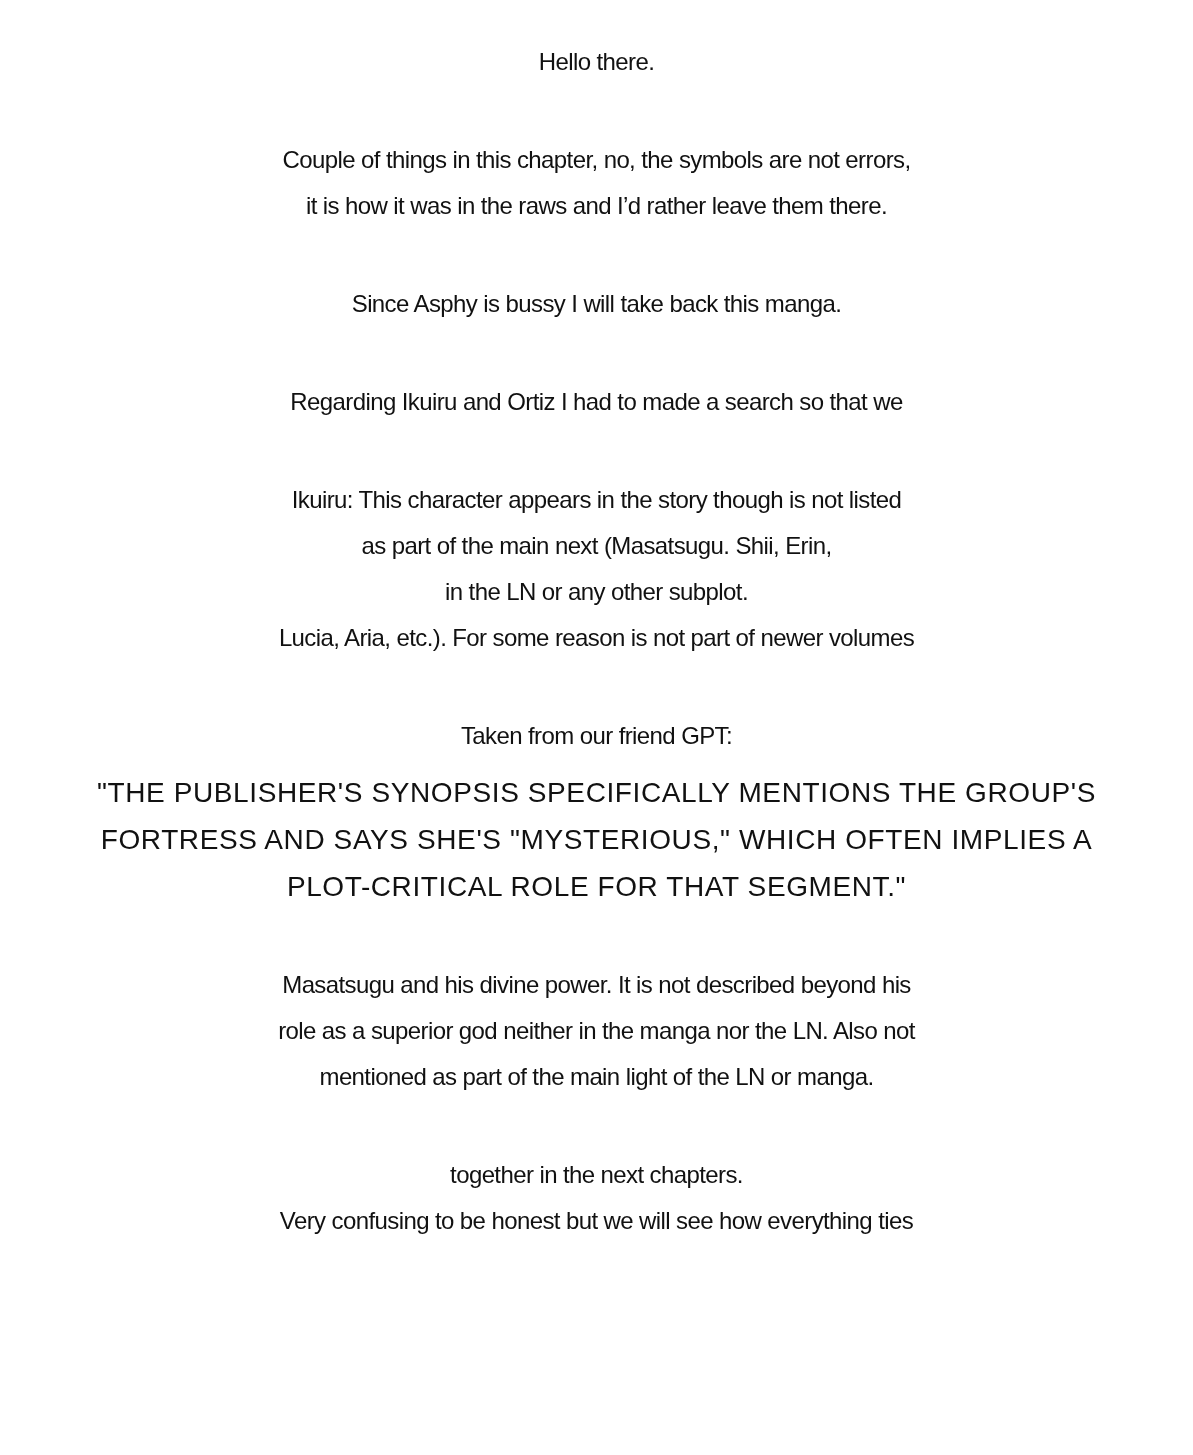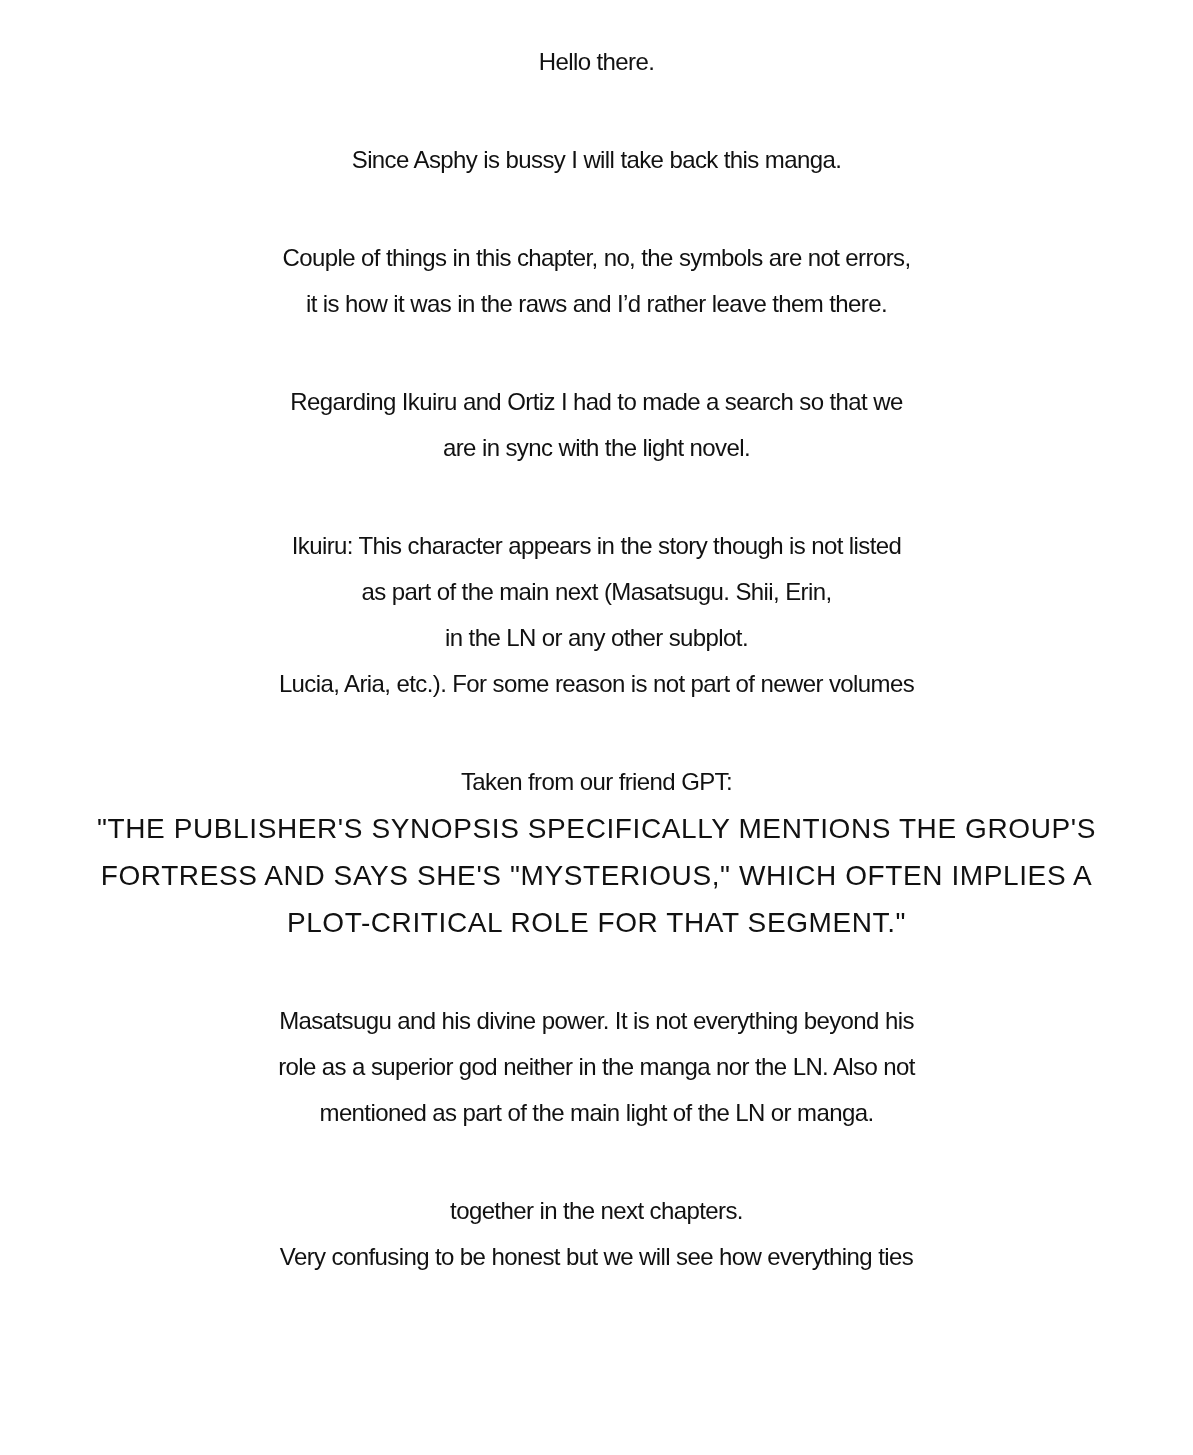--- a/index.html
+++ b/index.html
@@ -27,71 +27,70 @@
     display: block;
     white-space: nowrap;
     line-height: 46px;
     font-size: 24px;
     letter-spacing: -0.6px;
     font-weight: normal;
     color: #111111;
   }
   
   .para.tight {
-    margin-bottom: 0;
+    margin-bottom: 10px;
   }
   .para.quote .line {
     font-size: 28px;
     letter-spacing: 0.6px;
     line-height: 47px;
     font-weight: normal;
   }
 </style>
 </head>
 <body>
 
 <main class="page">
 
   <p class="para">
     <span class="line">Hello there.</span>
   </p>
 
   <p class="para">
-    <span class="line">Since Asphy is bussy I will take back this manga.</span>
-  </p>
-
-  <p class="para">
     <span class="line">Couple of things in this chapter, no, the symbols are not errors,</span>
     <span class="line">it is how it was in the raws and I’d rather leave them there.</span>
   </p>
 
   <p class="para">
+    <span class="line">Since Asphy is bussy I will take back this manga.</span>
+  </p>
+
+  <p class="para">
     <span class="line">Regarding Ikuiru and Ortiz I had to made a search so that we</span>
-    <span class="line">are in sync with the light novel.</span>
   </p>
 
   <p class="para">
     <span class="line">Ikuiru: This character appears in the story though is not listed</span>
     <span class="line">as part of the main next (Masatsugu. Shii, Erin,</span>
     <span class="line">in the LN or any other subplot.</span>
     <span class="line">Lucia, Aria, etc.). For some reason is not part of newer volumes</span>
   </p>
 
   <p class="para tight">
     <span class="line">Taken from our friend GPT:</span>
   </p>
 
   <p class="para quote">
     <span class="line">"THE PUBLISHER'S SYNOPSIS SPECIFICALLY MENTIONS THE GROUP'S</span>
     <span class="line">FORTRESS AND SAYS SHE'S "MYSTERIOUS," WHICH OFTEN IMPLIES A</span>
     <span class="line">PLOT-CRITICAL ROLE FOR THAT SEGMENT."</span>
   </p>
 
   <p class="para">
-    <span class="line">Masatsugu and his divine power. It is not everything beyond his</span>
+    <span class="line">Masatsugu and his divine power. It is not described beyond his</span>
     <span class="line">role as a superior god neither in the manga nor the LN. Also not</span>
     <span class="line">mentioned as part of the main light of the LN or manga.</span>
   </p>
 
   <p class="para">
     <span class="line">together in the next chapters.</span>
     <span class="line">Very confusing to be honest but we will see how everything ties</span>
   </p>
 
 </main>

